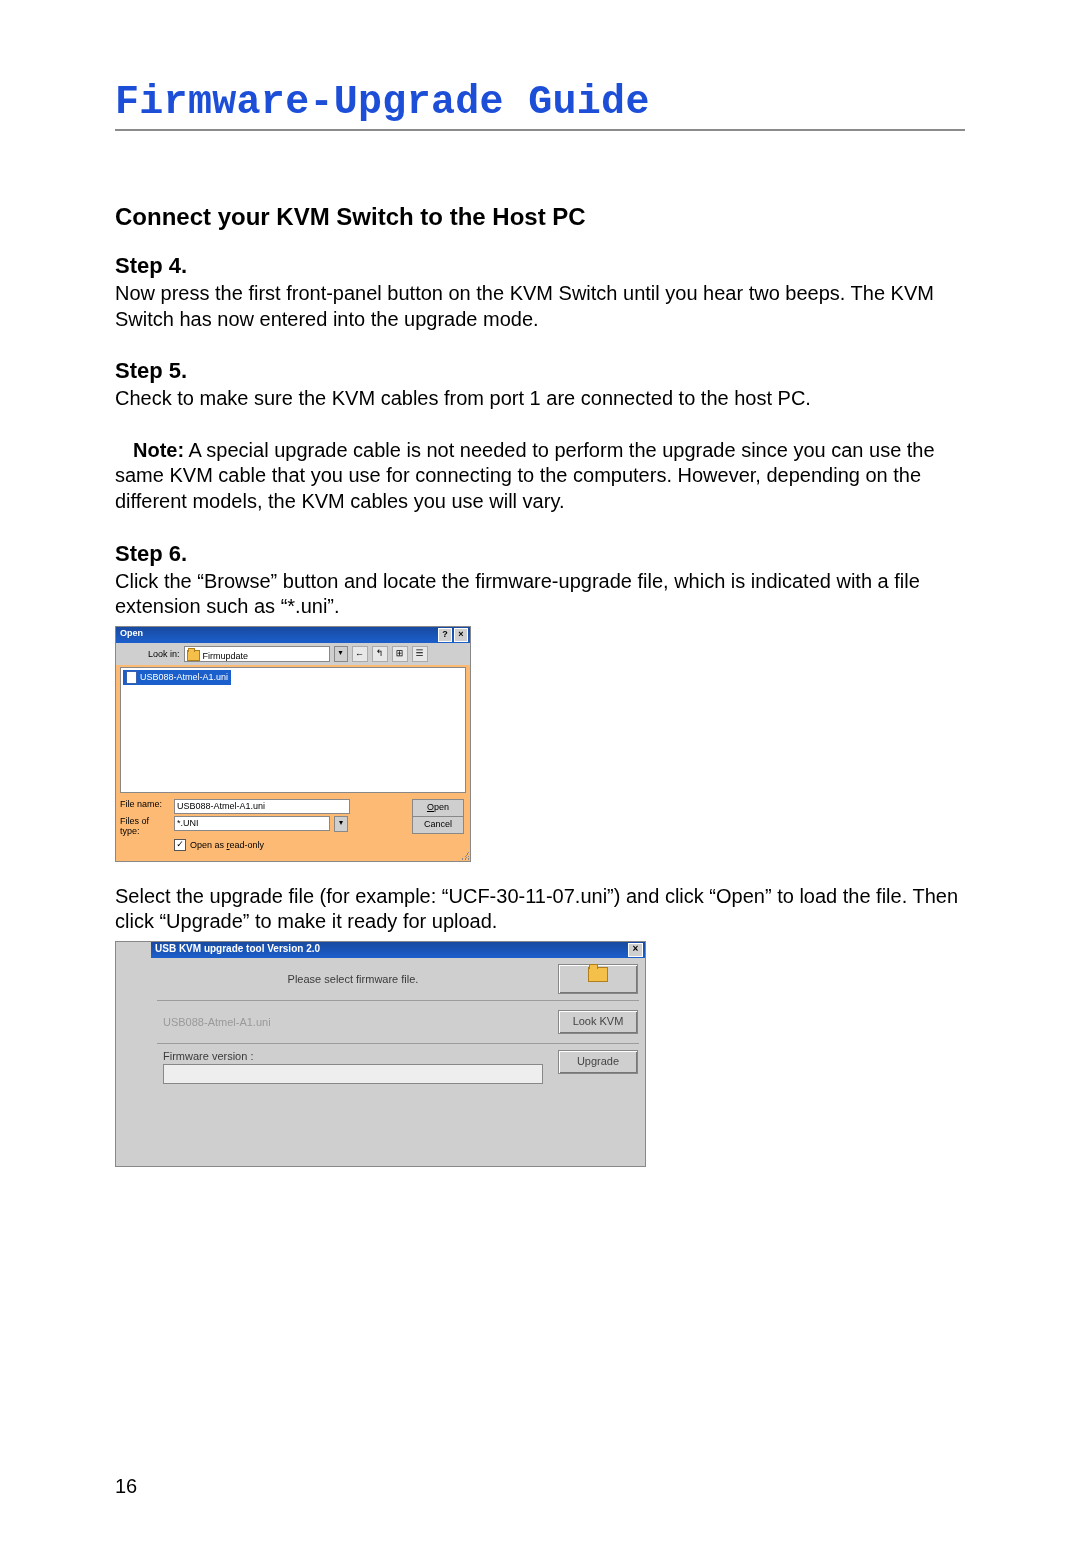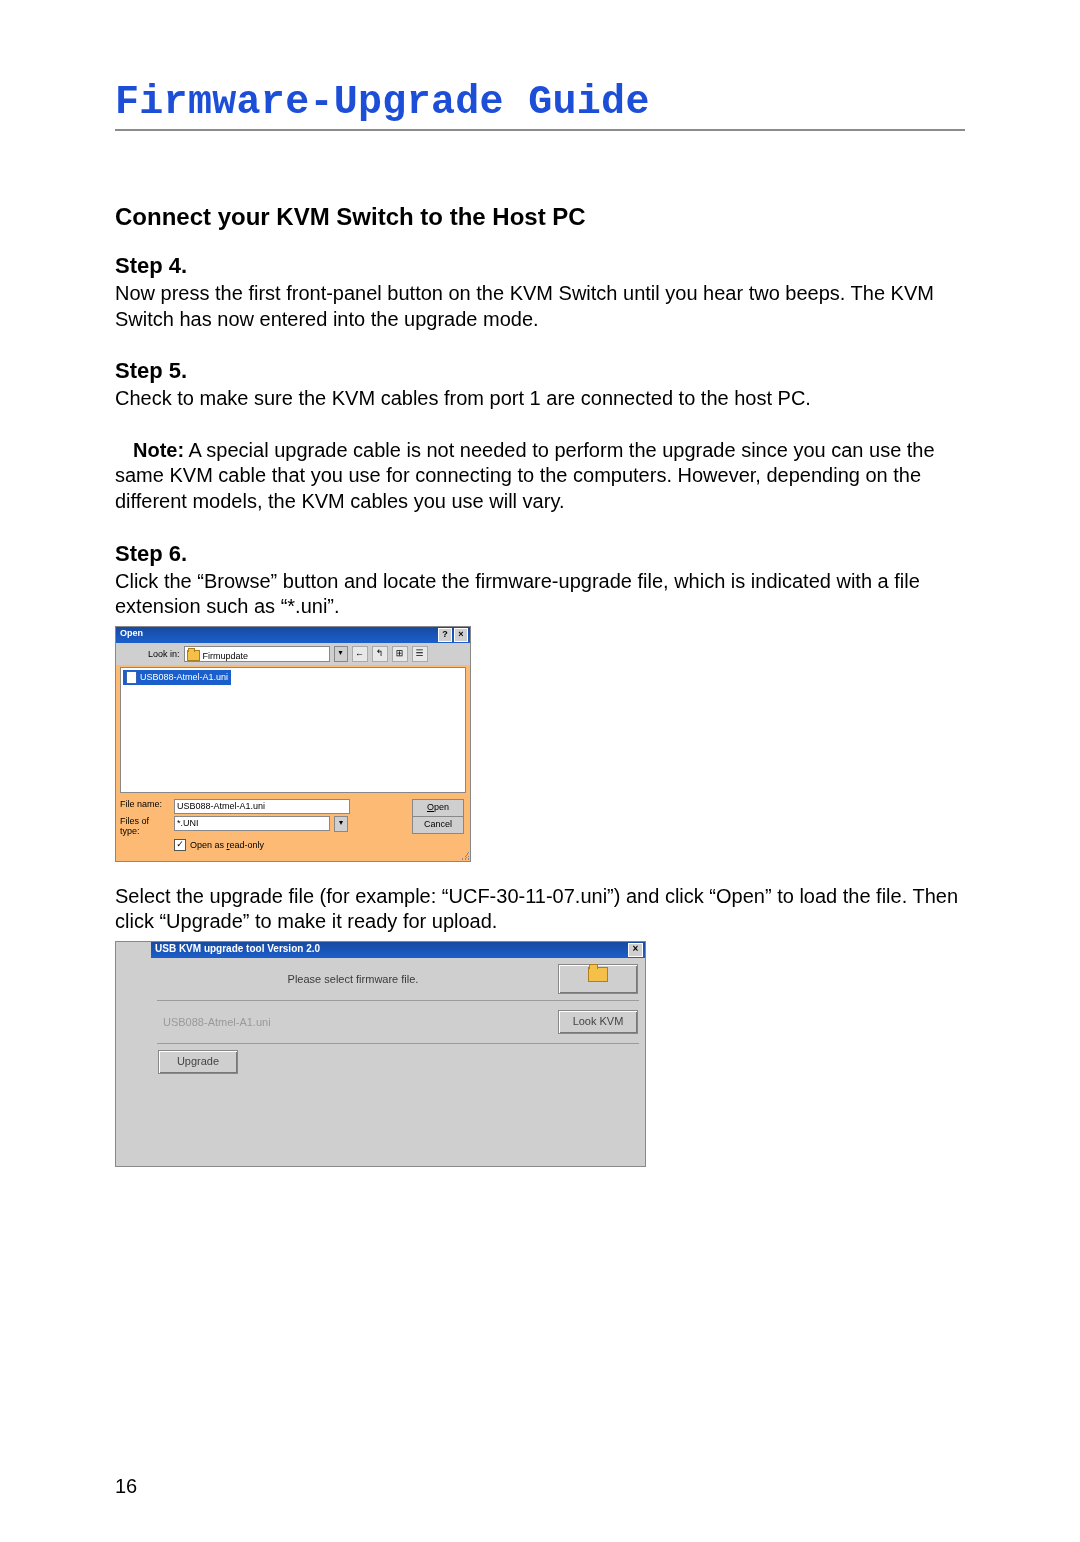--- a/index.html
+++ b/index.html
@@ -281,19 +281,23 @@
   </div>
   <div class="ut-sep"></div>
   <div class="ut-row">
     <div class="ut-left ut-filetext">USB088-Atmel-A1.uni</div>
     <div class="ut-btnarea">
       <div class="ut-btn">Look KVM</div>
     </div>
   </div>
   <div class="ut-sep"></div>
   <div class="ut-row ut-row3">
+    <div class="ut-left">
+      <div>Firmware version :</div>
+      <div class="ut-box"></div>
+    </div>
     <div class="ut-btnarea">
       <div class="ut-btn">Upgrade</div>
     </div>
   </div>
 </div>
 
 <div class="page-number">16</div>
 
 </body></html>

